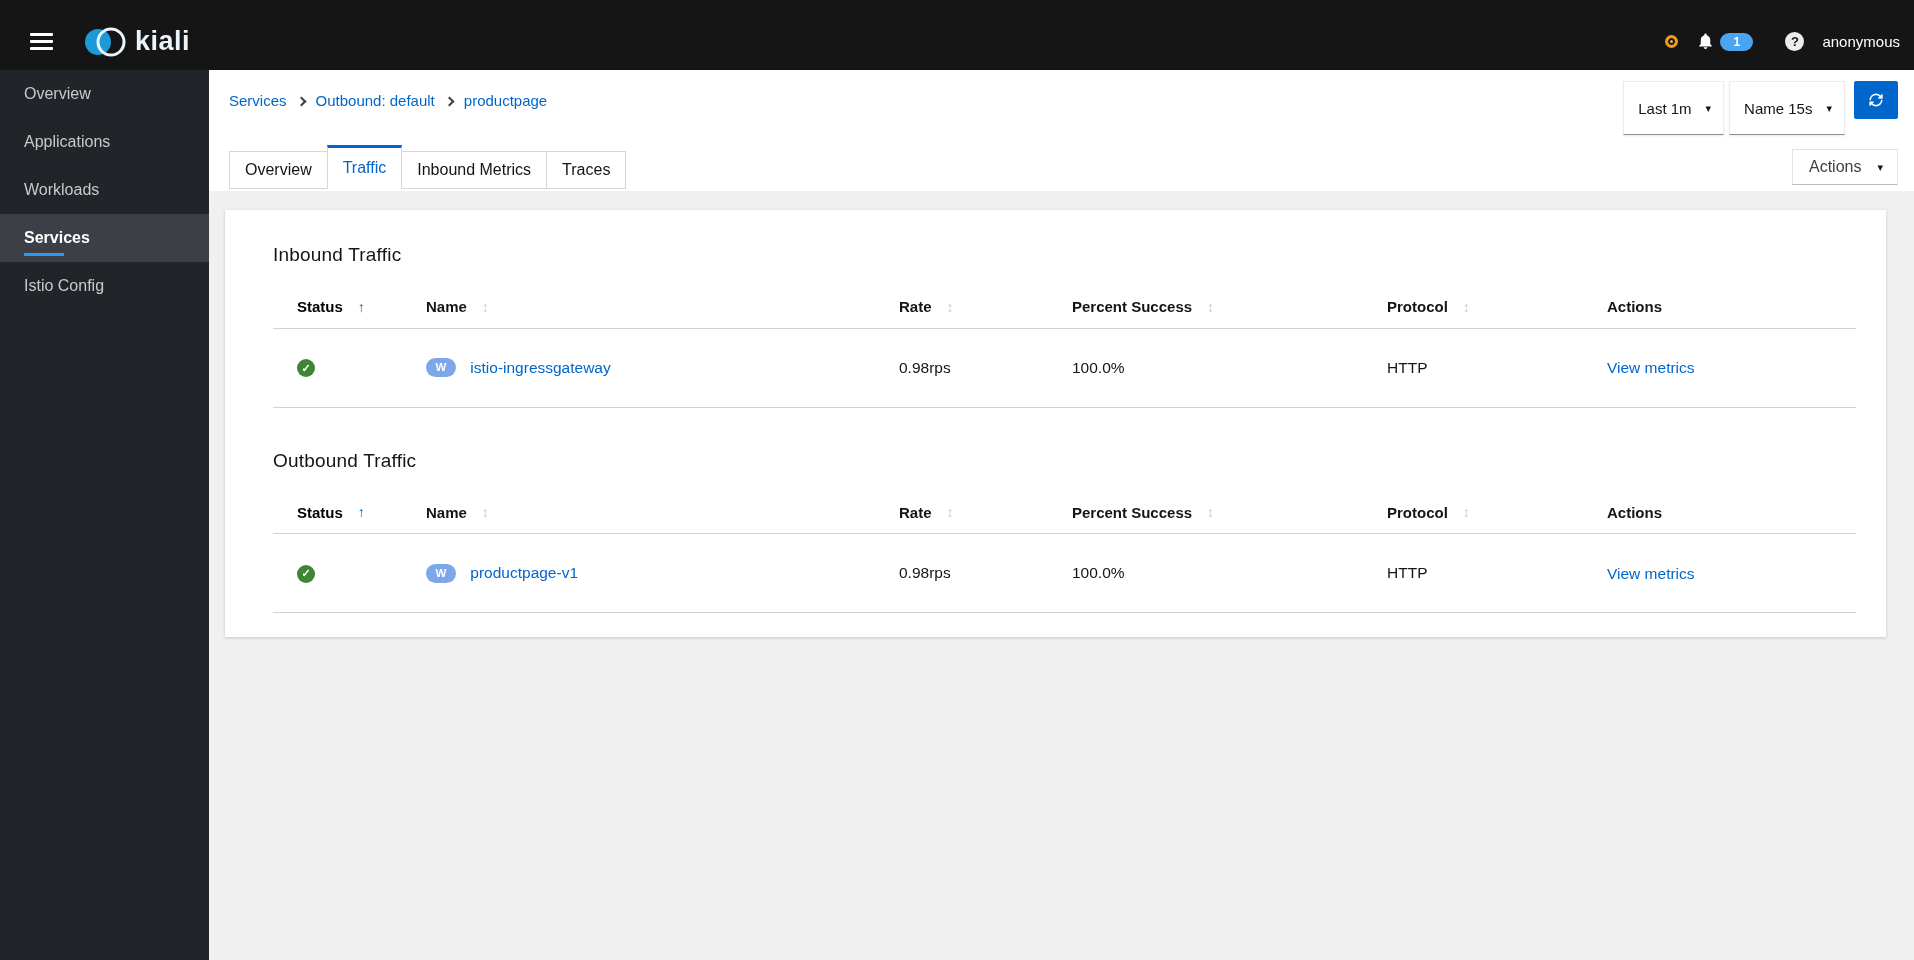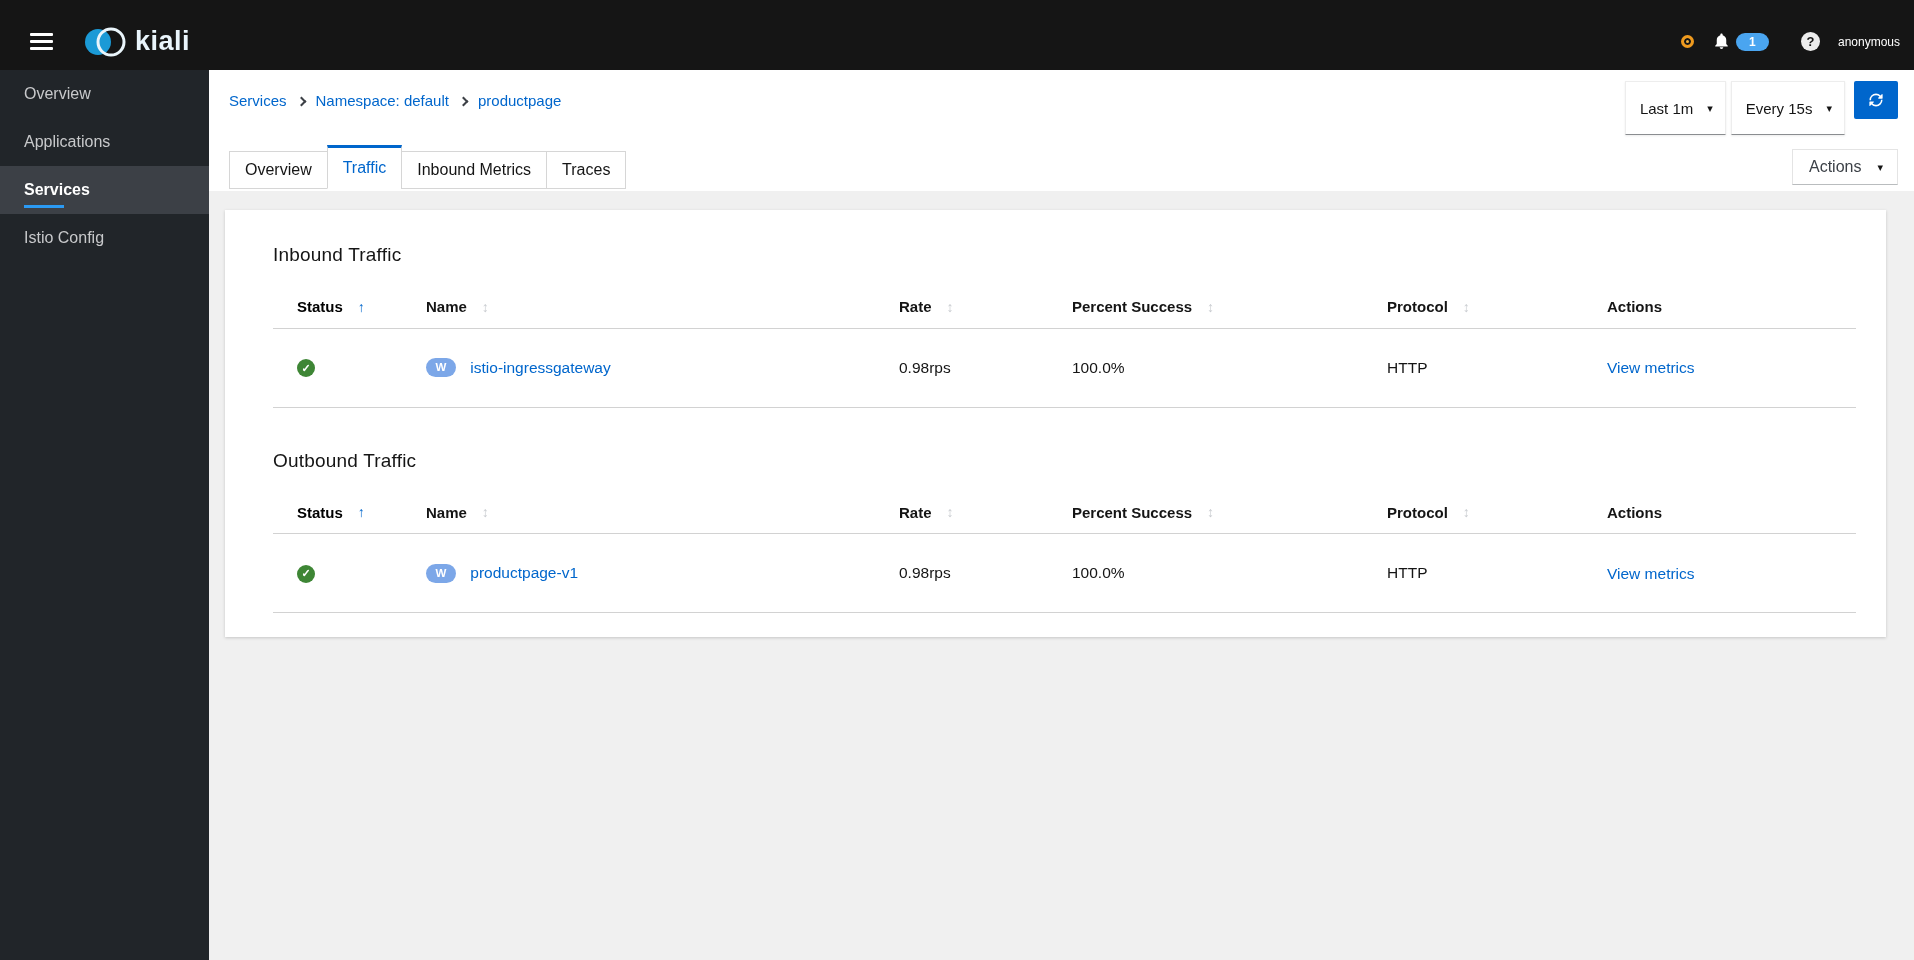--- a/index.html
+++ b/index.html
@@ -18,21 +18,21 @@
   .burger { background:none; border:none; cursor:pointer; padding:6px 4px; margin-right:26px; }
   .burger .bar { display:block; width:23px; height:3px; background:#fff; border-radius:1px; margin:4px 0; }
   .brand { display:flex; align-items:center; gap:6px; cursor:pointer; }
   .brand-name { font-size:27px; font-weight:bold; color:#e9f4fb; letter-spacing:.5px; }
   .mast-right { margin-left:auto; display:flex; align-items:center; gap:18px; }
   .istio-status { width:13px; height:13px; border-radius:50%; background:#f4b23e; border:3px solid #ef9a1e; box-shadow:0 0 0 2px #151515 inset; cursor:pointer; }
   .notif { display:flex; align-items:center; gap:5px; background:none; border:none; cursor:pointer; padding:0; }
   .notif-badge { background:#4aa5f0; color:#fff; font-size:12px; font-weight:bold; min-width:33px; height:18px; line-height:18px; border-radius:9px; text-align:center; font-family:"Liberation Sans",sans-serif; }
   .help-btn { background:none; border:none; cursor:pointer; padding:0; margin-left:14px; }
   .help-circle { display:inline-flex; width:19px; height:19px; border-radius:50%; background:#ececec; color:#151515; font-weight:bold; font-size:13px; align-items:center; justify-content:center; }
-  .username { font-size:12px; color:#fff;text-align:center; }
+  .username { font-size:15px; color:#fff;text-align:center; }
 
   
   .app { display:flex; height:890px; }
   .sidebar { width:209px; background:#212529; flex:none; }
   .nav-item { position:relative; height:48px; display:flex; align-items:center; padding-left:24px; font-size:16px; color:#c8c9cb; cursor:pointer; }
   .nav-item.active { background:#3c4046; color:#fff; font-weight:bold; }
   .nav-item.active::after { content:""; position:absolute; left:24px; bottom:6px; width:40px; height:3px; background:#2b9af3; }
 
   .main { flex:1; display:flex; flex-direction:column; min-width:0; }
 
@@ -120,46 +120,49 @@
 
 <div class="app">
 
   <nav class="sidebar">
     <div class="nav-item">
         <span>Overview</span>
       </div>
     <div class="nav-item">
         <span>Applications</span>
       </div>
+    <div class="nav-item">
+        <span>Workloads</span>
+      </div>
     <div class="nav-item active">
         <span>Services</span>
       </div>
     <div class="nav-item">
         <span>Istio Config</span>
       </div>
   </nav>
 
   <div class="main">
 
     <div class="page-header">
       <div class="breadcrumb">
         <a>Services</a>
         <span class="crumb-sep"></span>
-        <a>Namespace: default</a>
+        <a>Outbound: default</a>
         <span class="crumb-sep"></span>
         <a>productpage</a>
       </div>
 
       <div class="header-controls">
         <div class="dropdown">
           <span>Last 1m</span>
           <span class="caret">▾</span>
         </div>
         <div class="dropdown">
-          <span>Every 15s</span>
+          <span>Name 15s</span>
           <span class="caret">▾</span>
         </div>
         <button class="refresh-btn">
           <svg width="16" height="16" viewBox="0 0 512 512">
             <path fill="#fff" d="M256 48a208 208 0 0 1 147 61l37-37c10-10 28-3 28 12v112c0 9-7 16-16 16H340c-15 0-22-18-12-28l38-38a160 160 0 0 0-270 115h-49A209 209 0 0 1 256 48z"></path>
             <path fill="#fff" d="M256 464a208 208 0 0 1-147-61l-37 37c-10 10-28 3-28-12V316c0-9 7-16 16-16h112c15 0 22 18 12 28l-38 38a160 160 0 0 0 270-115h49a209 209 0 0 1-209 213z"></path>
           </svg>
         </button>
       </div>
 

